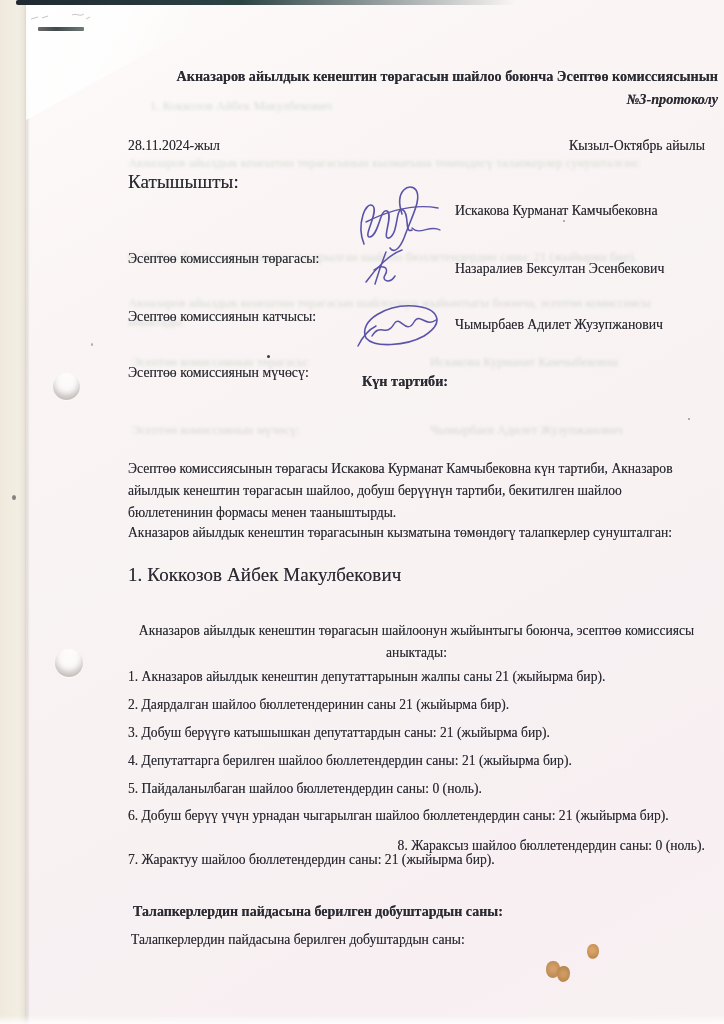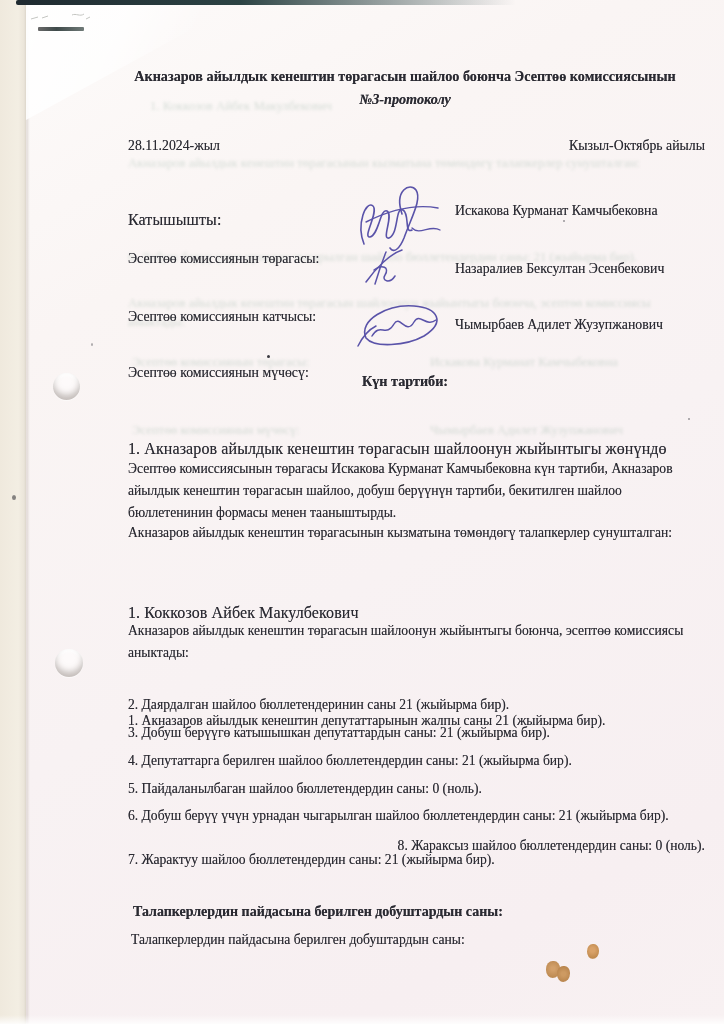--- a/index.html
+++ b/index.html
@@ -58,23 +58,23 @@
   }
   
   .stain{position:absolute;border-radius:50% 45% 55% 50%;}
   .stain.s1{left:587px;top:944px;width:12px;height:15px;background:radial-gradient(circle at 45% 40%,#d9a269 20%,#c08a4e 70%,rgba(192,138,78,0.25) 100%);}
   .stain.s2{left:546px;top:961px;width:14px;height:17px;background:radial-gradient(circle at 50% 45%,#d3a06a 15%,#bd8a52 75%,rgba(189,138,82,0.2) 100%);}
   .stain.s2b{left:557px;top:966px;width:13px;height:16px;background:radial-gradient(circle at 50% 50%,#cd9a62 20%,#b9854d 75%,rgba(185,133,77,0.2) 100%);}
   .speck{position:absolute;background:#3a3a40;border-radius:50%;}
 
   
   .doc{position:absolute;left:0;top:0;width:724px;height:1024px;color:#2a2a32;}
-  .doc .line{position:absolute;font-size:16px;letter-spacing:0.1px;text-shadow:0 0 0.5px rgba(42,42,50,0.55);margin-top:40px;}
+  .doc .line{position:absolute;font-size:19px;letter-spacing:0.1px;text-shadow:0 0 0.5px rgba(42,42,50,0.55);}
   .title{
-    position:absolute;left:110px;width:590px;text-align:center;
+    position:absolute;left:128px;width:590px;text-align:right;
     font-weight:bold;font-size:14.2px;text-shadow:0 0 0.6px rgba(20,20,28,0.6);
   }
   .daterow{
     position:absolute;left:128px;top:138px;width:577px;
     display:flex;justify-content:space-between;
     font-size:13.8px;text-shadow:0 0 0.5px rgba(42,42,50,0.55);
   }
   .heading-center{
     position:absolute;left:110px;width:590px;text-align:center;
     font-weight:bold;font-size:14.2px;text-shadow:0 0 0.6px rgba(20,20,28,0.6);
@@ -146,28 +146,27 @@
 
     <div class="prow-role" style="top:317px;">Эсептөө комиссиянын мүчөсү:</div>
     <svg class="sig" style="left:352px;top:298px;" width="96" height="50" viewBox="0 0 96 50">
       <path d="M14,40 C6,22 36,6 62,8 C86,10 94,24 72,38 C54,48 22,50 14,40" stroke-width="1.6"></path>
       <path d="M6,48 C10,40 16,32 24,28" stroke-width="1.5"></path>
       <path d="M20,38 C28,24 34,40 42,26 C48,16 54,38 62,24 C68,14 74,30 84,22" stroke-width="1.5"></path>
     </svg>
     <div class="prow-name" style="top:317px;">Чымырбаев Адилет Жузупжанович</div>
 
     <div class="heading-center" style="top:373px;">Күн тартиби:</div>
-    <div class="line" style="left:128px;top:400px;">1. Акназаров айылдык кенештин төрагасын шайлоонун жыйынтыгы жөнүндө</div>
 
     <div class="para" style="top:458px;">Эсептөө комиссиясынын төрагасы Искакова Курманат Камчыбековна күн тартиби, Акназаров айылдык кенештин төрагасын шайлоо, добуш берүүнүн тартиби, бекитилген шайлоо бюллетенинин формасы менен тааныштырды.</div>
     <div class="para" style="top:522px;">Акназаров айылдык кенештин төрагасынын кызматына төмөндөгү талапкерлер сунушталган:</div>
     <div class="line" style="left:128px;top:564px;">1. Коккозов Айбек Макулбекович</div>
-    <div class="para" style="top:620px;">Акназаров айылдык кенештин төрагасын шайлоонун жыйынтыгы боюнча, эсептөө комиссиясы аныктады:</div>
+    <div class="para" style="top:620px;text-align:center;">Акназаров айылдык кенештин төрагасын шайлоонун жыйынтыгы боюнча, эсептөө комиссиясы аныктады:</div>
 
-    <div class="para" style="top:666px;margin-top:44px;">1. Акназаров айылдык кенештин депутаттарынын жалпы саны 21 (жыйырма бир).</div>
+    <div class="para" style="top:666px;">1. Акназаров айылдык кенештин депутаттарынын жалпы саны 21 (жыйырма бир).</div>
     <div class="para" style="top:694px;">2. Даярдалган шайлоо бюллетендеринин саны 21 (жыйырма бир).</div>
     <div class="para" style="top:722px;font-family:Liberation Serif, serif;">3. Добуш берүүгө катышышкан депутаттардын саны: 21 (жыйырма бир).</div>
     <div class="para" style="top:750px;">4. Депутаттарга берилген шайлоо бюллетендердин саны: 21 (жыйырма бир).</div>
     <div class="para" style="top:778px;">5. Пайдаланылбаган шайлоо бюллетендердин саны: 0 (ноль).</div>
     <div class="para" style="top:805px;">6. Добуш берүү үчүн урнадан чыгарылган шайлоо бюллетендердин саны: 21 (жыйырма бир).</div>
     <div class="para" style="top:849px;">7. Жарактуу шайлоо бюллетендердин саны: 21 (жыйырма бир).</div>
     <div class="para" style="top:835px;text-align:right;">8. Жараксыз шайлоо бюллетендердин саны: 0 (ноль).</div>
 
     <div class="para bold-line" style="top:901px;left:133px;">Талапкерлердин пайдасына берилген добуштардын саны:</div>
     <div class="para" style="top:929px;left:131px;">Талапкерлердин пайдасына берилген добуштардын саны:</div>

